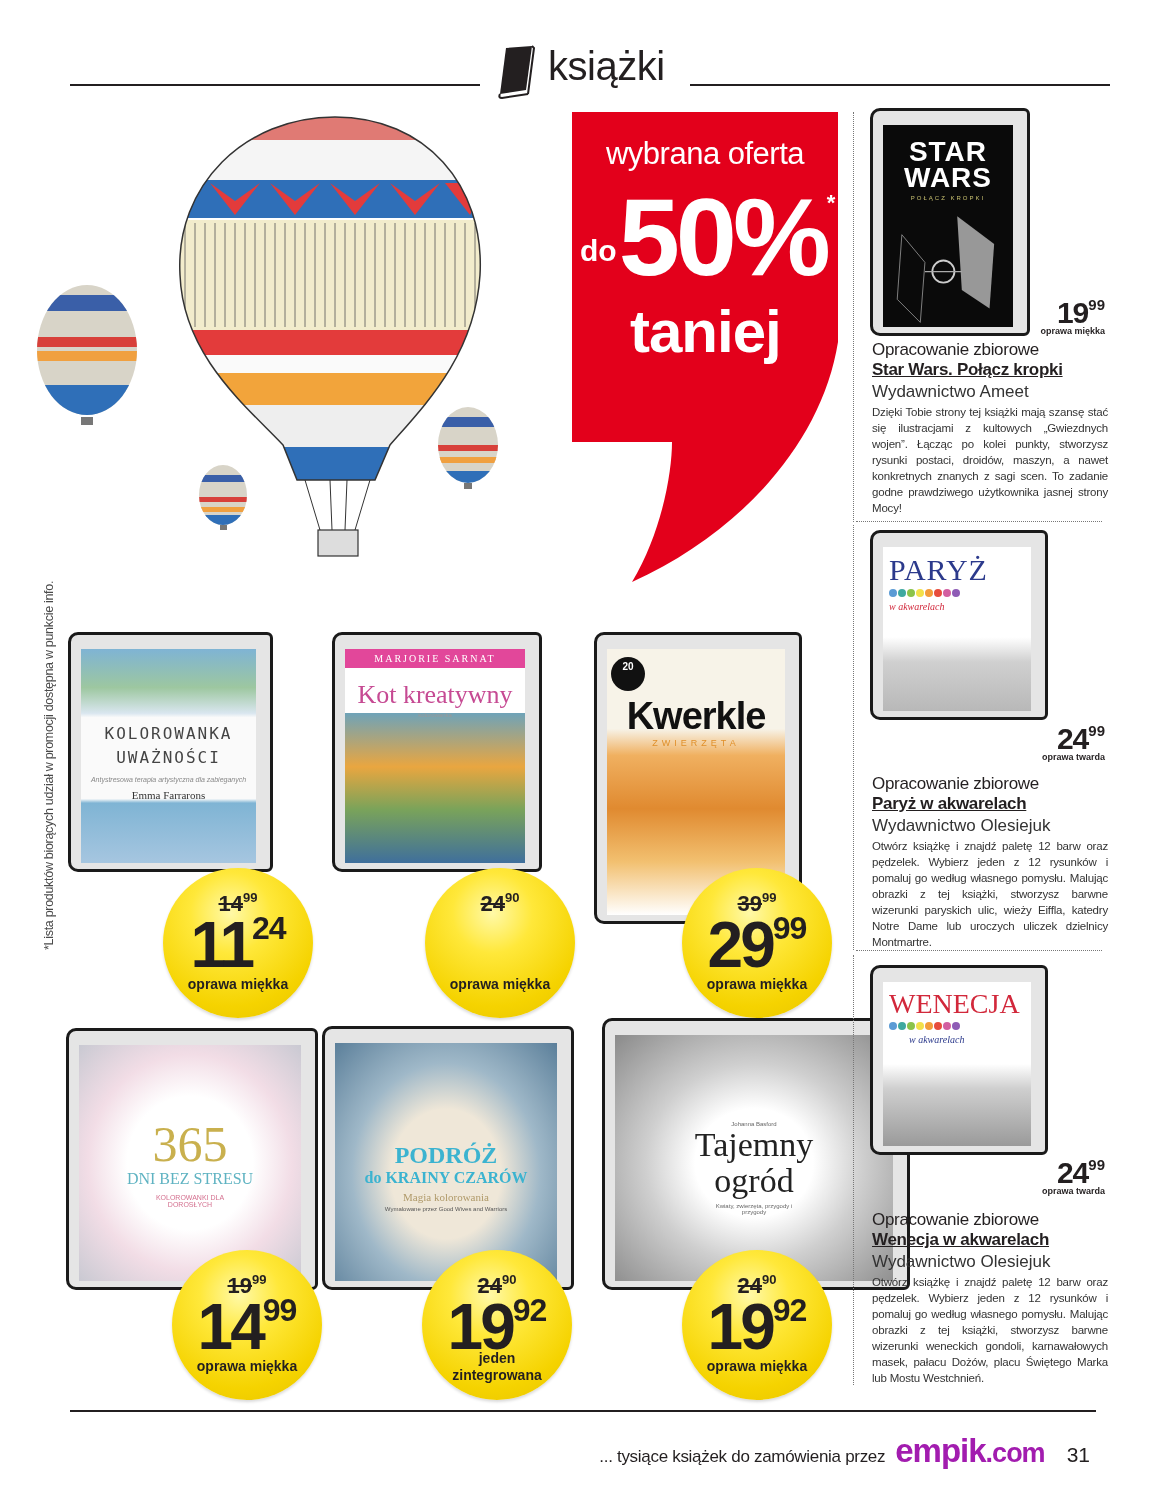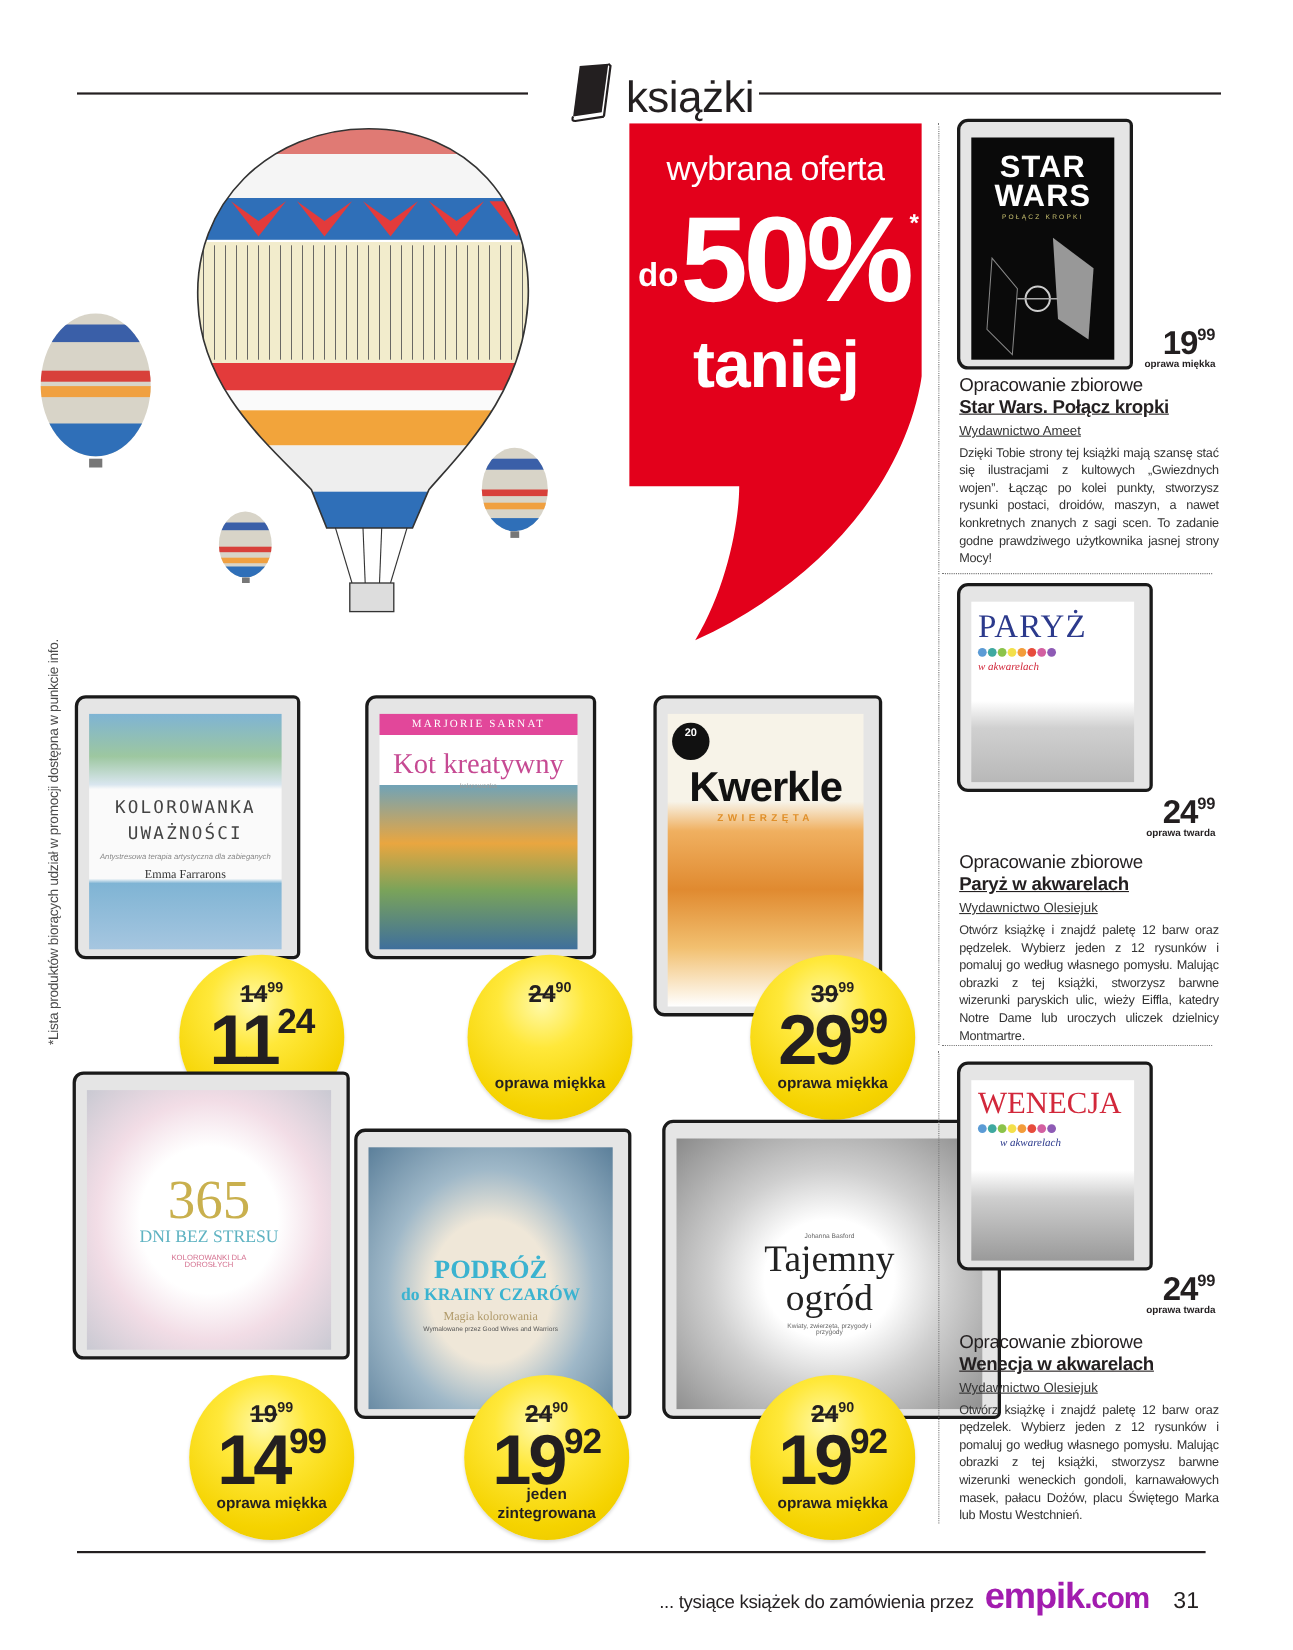--- a/index.html
+++ b/index.html
@@ -3,21 +3,21 @@
 <meta charset="utf-8">
 <style>
   * { box-sizing: border-box; margin: 0; padding: 0; }
   html, body { width: 1175px; height: 1500px; background: #ffffff; overflow: hidden; }
   body { position: relative; font-family: "Liberation Sans", "DejaVu Sans", sans-serif; color: #231f20; }
 
   
   .hdr-line { position: absolute; top: 84px; height: 1.5px; background: #231f20; }
   .hdr-line.left { left: 70px; width: 410px; }
   .hdr-line.right { left: 690px; width: 420px; }
-  .hdr-title { position: absolute; left: 517px; top: 44px; display: flex; align-items: flex-end; gap: 12px; margin-top: 12px; }
+  .hdr-title { position: absolute; left: 496px; top: 44px; display: flex; align-items: flex-start; gap: 12px; }
   .hdr-title .book-icon { width: 40px; height: 56px; }
   .hdr-title span { font-size: 40px; font-weight: normal; letter-spacing: -0.5px; color: #231f20; }
 
   
   .balloons { position: absolute; left: 35px; top: 105px; width: 530px; height: 480px; }
 
   
   .promo { position: absolute; left: 572px; top: 112px; width: 266px; height: 480px; }
   .promo svg { position: absolute; left: 0; top: 0; }
   .promo .t1 { position: absolute; left: 0; width: 266px; top: 24px; text-align: center; color: #fff; font-size: 31px; letter-spacing: -0.5px; }
@@ -51,21 +51,21 @@
   
   .side-sep-v { position: absolute; left: 853px; width: 0; border-left: 1.5px dotted #777; }
   .side-sep-h { position: absolute; left: 856px; width: 246px; height: 0; border-top: 1.5px dotted #777; }
   .side-item { position: absolute; left: 872px; width: 236px; }
   .side-price { position: absolute; text-align: right; font-weight: bold; color: #231f20; }
   .side-price .p-main { font-size: 30px; letter-spacing: -1px; }
   .side-price .p-sup { font-size: 15px; vertical-align: 13px; }
   .side-price .p-bind { display: block; font-size: 9px; margin-top: -4px; }
   .side-item .author { font-size: 17px; color: #231f20; letter-spacing: -0.3px; line-height: 20px; }
   .side-item .title { font-size: 17px; font-weight: bold; text-decoration: underline; line-height: 20px; letter-spacing: -0.3px; }
-  .side-item .publisher { font-size: 12px; text-decoration: underline; margin-top: 4px; line-height: 15px; color: #333; }
+  .side-item .publisher { font-size: 17px; margin-top: 4px; line-height: 15px; color: #333; }
   .side-item .desc { font-size: 11.5px; line-height: 16px; margin-top: 5px; text-align: justify; color: #333; letter-spacing: -0.2px; }
 
   
   .ftr-line { position: absolute; left: 70px; top: 1410px; width: 1026px; height: 1.5px; background: #231f20; }
   .ftr { position: absolute; right: 85px; top: 1432px; display: flex; align-items: baseline; gap: 10px; }
   .ftr .tag { font-size: 17px; color: #231f20; letter-spacing: -0.3px; }
   .ftr .logo { font-size: 33px; font-weight: bold; color: #a21caf; letter-spacing: -1px; }
   .ftr .logo .dot { font-size: 27px; }
   .ftr .page { font-size: 21px; color: #231f20; margin-left: 12px; }
 </style>
@@ -227,31 +227,31 @@
 <div class="badge" style="left:425px;top:868px;">
   <div class="old"><span class="o-main">24</span><sup>90</sup></div>
   <div class="bind">oprawa miękka</div>
 </div>
 
 <div class="book" style="left:594px;top:632px;width:208px;height:292px;">
   <div class="cover">
     <div class="inner" style="justify-content:flex-start;background:linear-gradient(#f7f3e8 0%, #f7f3e8 30%, #f0b060 40%, #e08a30 60%, #f2c070 80%, #fff 100%);">
       <div style="position:absolute;left:4px;top:8px;width:34px;height:34px;border-radius:50%;background:#111;color:#fff;font-size:10px;font-weight:bold;padding-top:4px;">20</div>
       <div style="font-size:38px;font-weight:bold;color:#111;margin-top:46px;letter-spacing:-1px;">Kwerkle</div>
-      <div style="font-size:9px;font-weight:bold;color:#e0902a;letter-spacing:4px;">ZWIERZĘTA</div>
+      <div style="font-size:9px;font-weight:normal;color:#e0902a;letter-spacing:4px;">ZWIERZĘTA</div>
     </div>
   </div>
 </div>
 <div class="badge" style="left:682px;top:868px;">
   <div class="old"><span class="o-main">39</span><sup>99</sup></div>
   <div class="new"><span class="n-main">29</span><span class="n-sup">99</span></div>
   <div class="bind">oprawa miękka</div>
 </div>
 
-<div class="book" style="left:66px;top:974px;width:252px;height:262px;">
+<div class="book" style="left:66px;top:1028px;width:252px;height:262px;">
   <div class="cover">
     <div class="inner" style="background:radial-gradient(ellipse at center, #ffffff 40%, #f2dde6 65%, #c9c9d2 100%);">
       <div style="font-family:'Liberation Serif',serif;font-size:50px;color:#c9b04e;line-height:50px;">365</div>
       <div style="font-family:'Liberation Serif',serif;font-size:16px;color:#5fb3c2;width:130px;line-height:19px;">DNI BEZ STRESU</div>
       <div style="font-size:7px;color:#d4708f;width:90px;margin-top:6px;">KOLOROWANKI DLA DOROSŁYCH</div>
     </div>
   </div>
 </div>
 <div class="badge" style="left:172px;top:1250px;">
   <div class="old"><span class="o-main">19</span><sup>99</sup></div>

